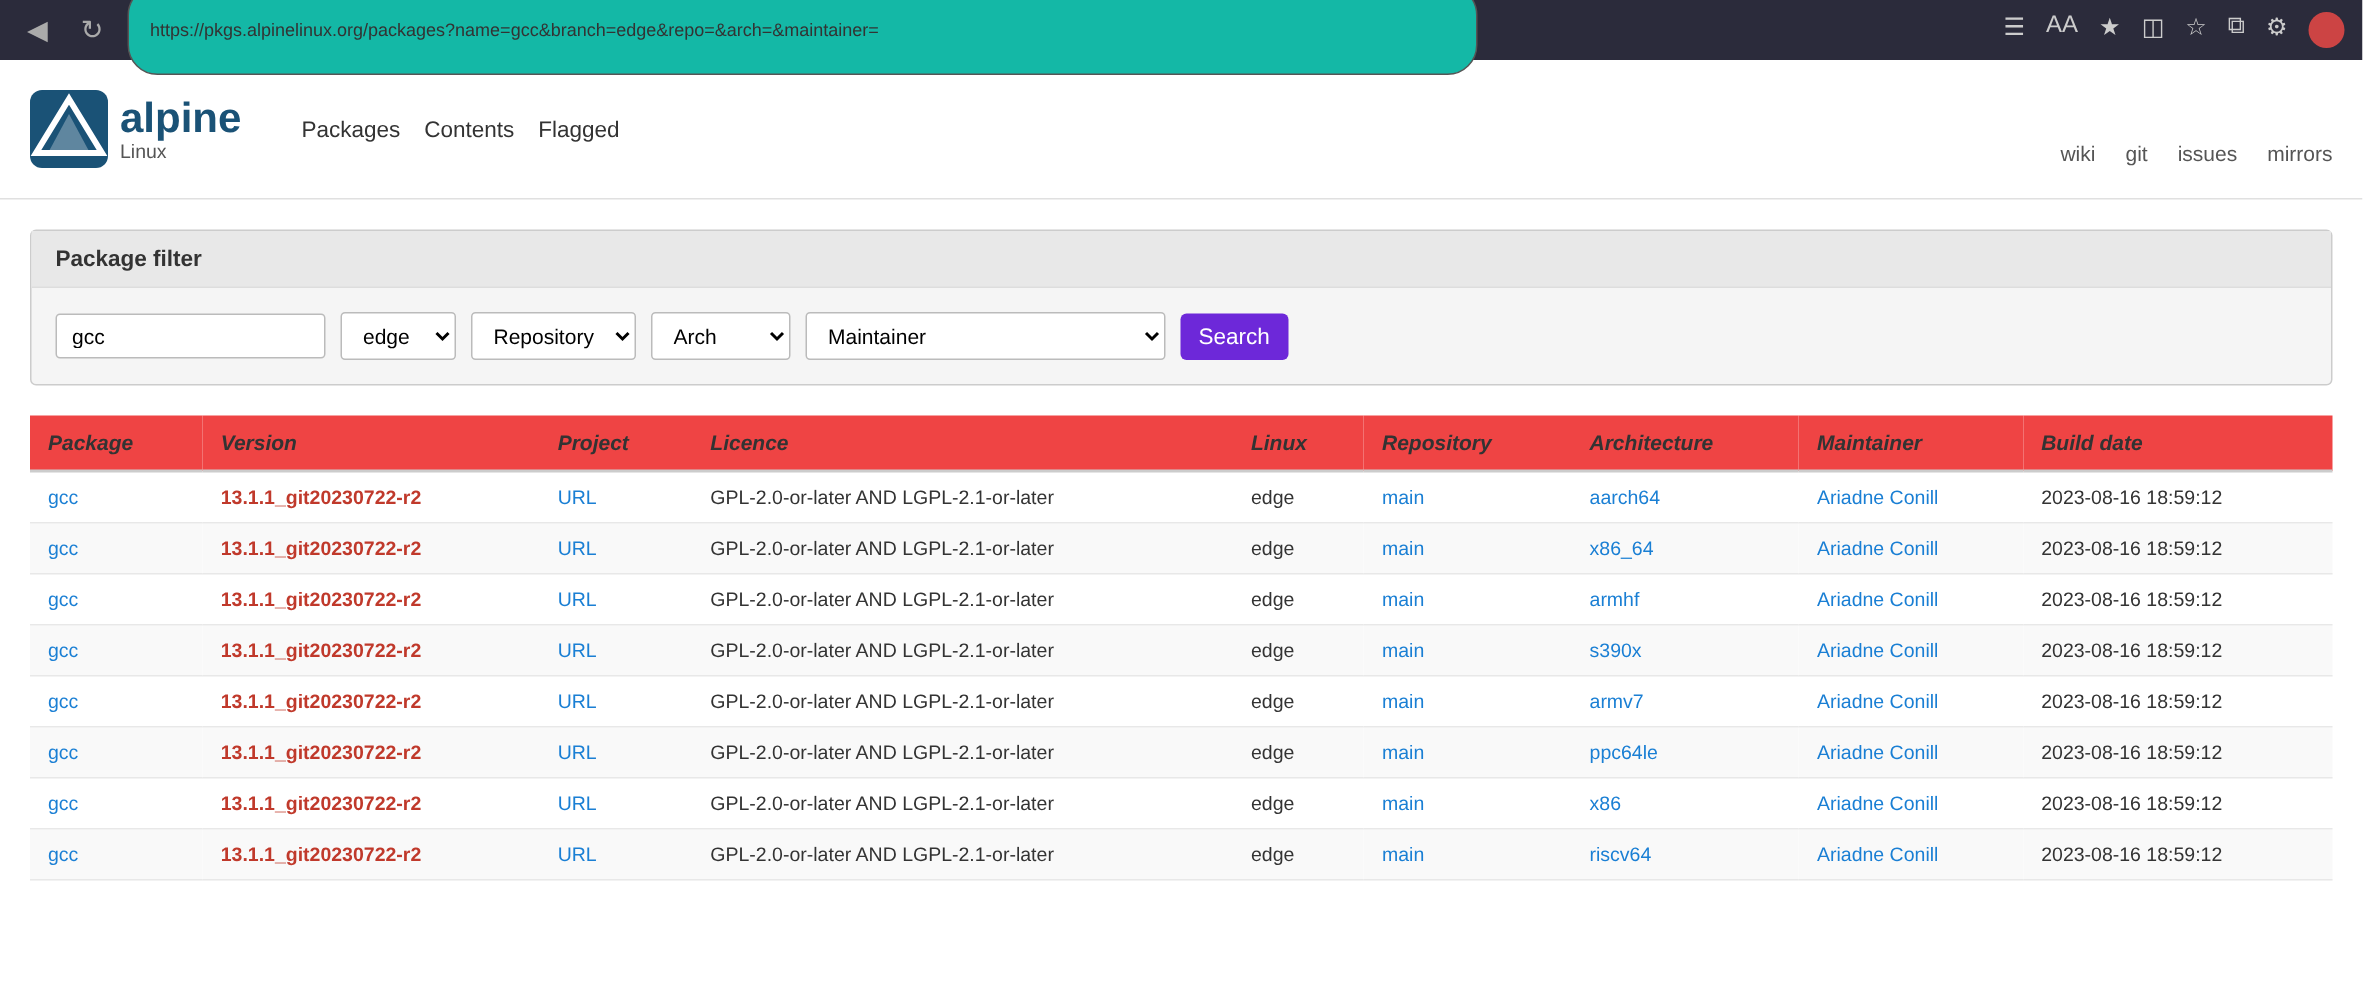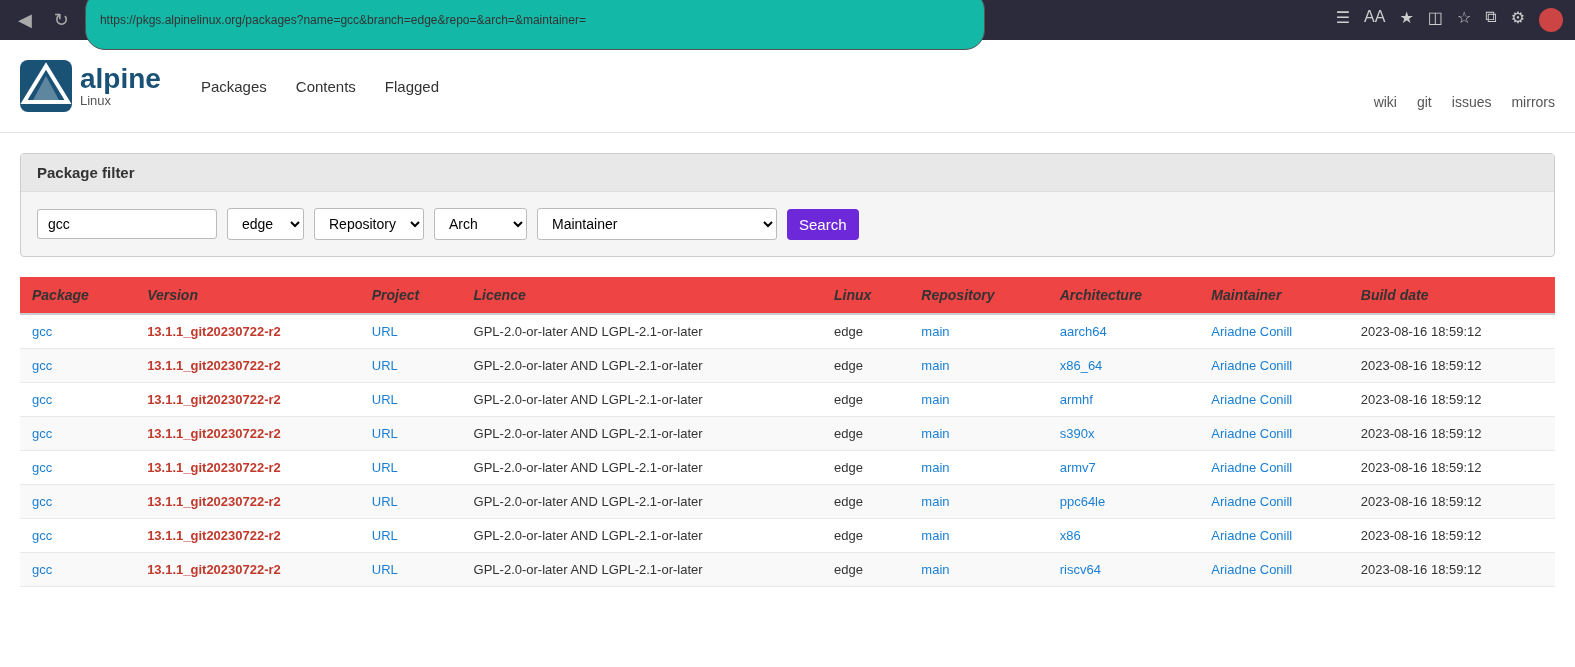--- a/index.html
+++ b/index.html
@@ -70,21 +70,21 @@
       font-weight: bold;
       color: #1a5276;
       line-height: 1;
     }
     .logo-sub {
       font-size: 13px;
       color: #555;
     }
     .main-nav {
       display: flex;
-      gap: 29px;
+      gap: 16px;
       align-items: center;
     }
     .main-nav a {
       text-decoration: none;
       color: #333;
       font-size: 15px;
     }
     .header-links {
       margin-left: auto;
       display: flex;

